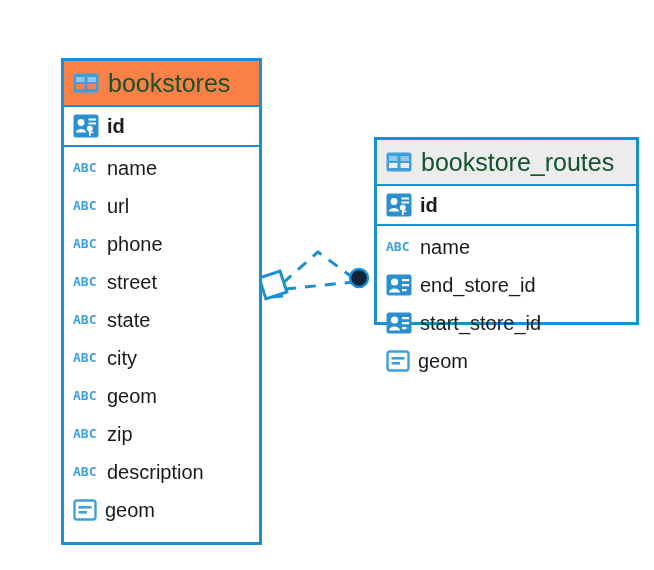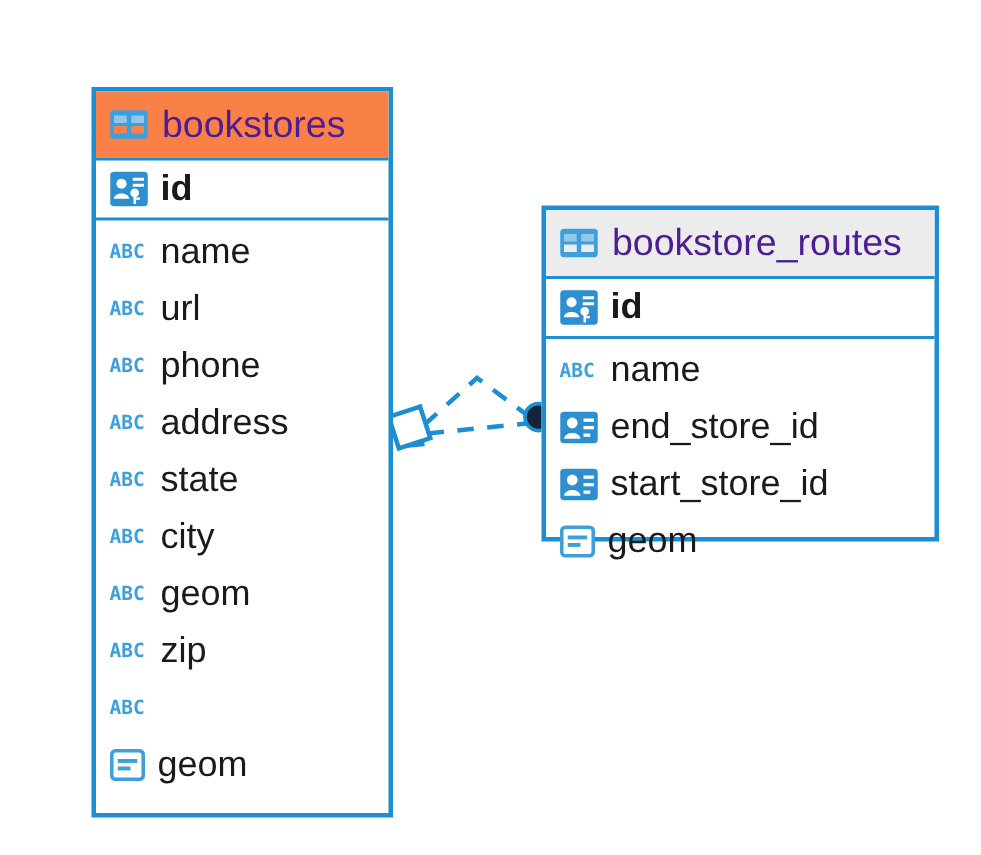--- a/index.html
+++ b/index.html
@@ -43,21 +43,21 @@
     box-sizing: border-box;
     padding: 5px 8px 5px 9px;
     gap: 9px;
     height: 44px;
   }
   .entity-header.accent-orange { background: #f98148; }
   .entity-header.accent-grey   { background: #ececec; }
 
   .entity-title {
     font-size: 25px;
-    color: #4c1d95;
+    color: #14532d;
     line-height: 1;
     white-space: nowrap;
   }
 
   .pk-section {
     border-top: 2px solid #1b8fd1;
     border-bottom: 2px solid #1b8fd1;
   }
 
   .attr-row {
@@ -65,21 +65,21 @@
     align-items: center;
     gap: 8px;
     padding: 2px 9px;
     height: 38px;
     box-sizing: border-box;
   }
   .attr-row.pk .attr-label {
     font-weight: bold;
   }
   .attr-label {
-    font-size: 24px;
+    font-size: 20px;
     color: #1a1a1a;
     line-height: 1;
     white-space: nowrap;
   }
 
   .attr-list { padding: 2px 0 4px 0; }
 
   
   .icon {
     flex: 0 0 auto;
@@ -164,21 +164,21 @@
       <div class="attr-row">
         <svg class="icon icon-abc" viewBox="0 0 26 14">
           <text x="0" y="11">ABC</text>
         </svg>
         <span class="attr-label">phone</span>
       </div>
       <div class="attr-row">
         <svg class="icon icon-abc" viewBox="0 0 26 14">
           <text x="0" y="11">ABC</text>
         </svg>
-        <span class="attr-label">address</span>
+        <span class="attr-label">street</span>
       </div>
       <div class="attr-row">
         <svg class="icon icon-abc" viewBox="0 0 26 14">
           <text x="0" y="11">ABC</text>
         </svg>
         <span class="attr-label">state</span>
       </div>
       <div class="attr-row">
         <svg class="icon icon-abc" viewBox="0 0 26 14">
           <text x="0" y="11">ABC</text>
@@ -194,33 +194,34 @@
       <div class="attr-row">
         <svg class="icon icon-abc" viewBox="0 0 26 14">
           <text x="0" y="11">ABC</text>
         </svg>
         <span class="attr-label">zip</span>
       </div>
       <div class="attr-row">
         <svg class="icon icon-abc" viewBox="0 0 26 14">
           <text x="0" y="11">ABC</text>
         </svg>
+        <span class="attr-label">description</span>
       </div>
       <div class="attr-row">
         <svg class="icon icon-geom" viewBox="0 0 24 22">
           <rect x="1.5" y="1.5" width="21" height="19" rx="2.5" fill="#ffffff" stroke="#3f9fdc" stroke-width="2.4"></rect>
           <rect x="5.5" y="7" width="13" height="2.6" fill="#3f9fdc"></rect>
           <rect x="5.5" y="12" width="8.5" height="2.6" fill="#3f9fdc"></rect>
         </svg>
         <span class="attr-label">geom</span>
       </div>
     </div>
   </div>
 
-  <div class="entity" style="left:361px; top:137px; width:265px; height:224px;">
+  <div class="entity" style="left:374px; top:137px; width:265px; height:188px;">
 
     <div class="entity-header accent-grey">
       <svg class="icon icon-table" viewBox="0 0 26 20">
         <rect x="0.5" y="0.5" width="25" height="19" rx="2.5" fill="#3f9fdc"></rect>
         <rect x="3" y="4" width="8.5" height="5" fill="#8fc8e8"></rect>
         <rect x="14.5" y="4" width="8.5" height="5" fill="#8fc8e8"></rect>
         <rect x="3" y="11" width="8.5" height="5" fill="#ececec"></rect>
         <rect x="14.5" y="11" width="8.5" height="5" fill="#ececec"></rect>
       </svg>
       <span class="entity-title">bookstore_routes</span>

